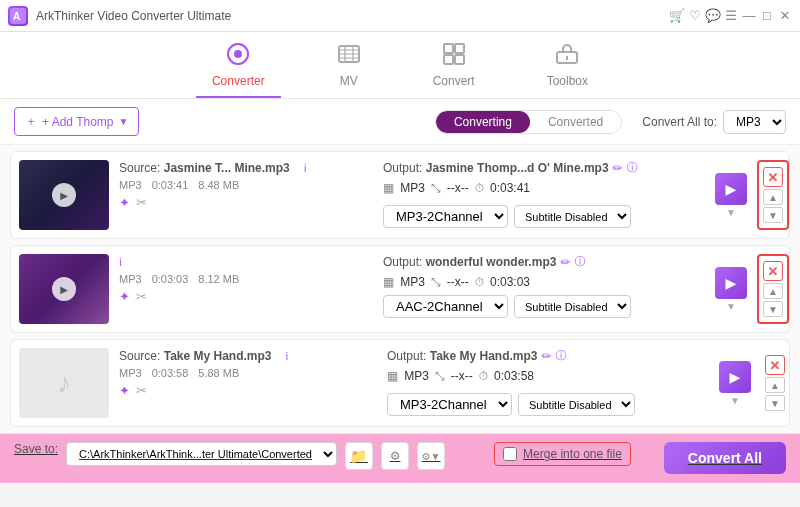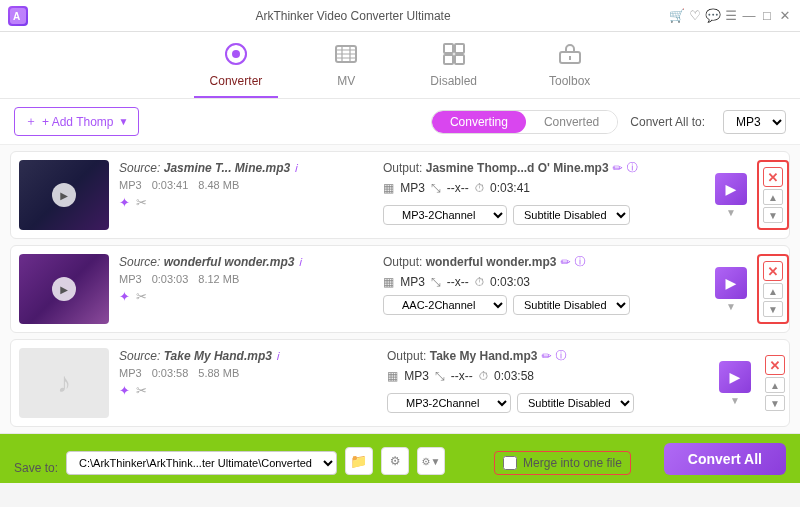--- a/index.html
+++ b/index.html
@@ -26,21 +26,20 @@
       width: 20px; height: 20px;
       background: linear-gradient(135deg, #a855f7, #7c3aed);
       border-radius: 4px;
       margin-right: 8px;
       display: flex; align-items: center; justify-content: center;
       color: #fff; font-size: 10px; font-weight: bold;
     }
     .titlebar-title {
       font-size: 12px; color: #555;
       flex: 1;
-      text-align: center;
     }
     .titlebar-controls {
       display: flex; gap: 4px;
     }
     .titlebar-btn {
       width: 14px; height: 14px;
       border: none; background: none;
       cursor: pointer; color: #888; font-size: 13px;
       display: flex; align-items: center; justify-content: center;
       padding: 0;
@@ -54,21 +53,21 @@
       gap: 40px;
       padding: 6px 0 0;
       border-bottom: 1px solid #e8e8e8;
     }
     .nav-tab {
       display: flex; flex-direction: column; align-items: center;
       padding: 4px 16px 8px;
       cursor: pointer; border-bottom: 2px solid transparent;
       color: #888; gap: 3px;
     }
-    .nav-tab.active { color: #7f1d1d; border-bottom: 2px solid #a855f7; }
+    .nav-tab.active { color: #ef4444; border-bottom: 2px solid #a855f7; }
     .nav-tab-icon { font-size: 20px; }
     .nav-tab-label { font-size: 12px; }
 
     
     .toolbar {
       background: #fff;
       display: flex;
       align-items: center;
       padding: 8px 14px;
       border-bottom: 1px solid #eee;
@@ -90,24 +89,24 @@
       border-radius: 20px;
       overflow: hidden;
       margin-left: auto;
     }
     .tab-switch-btn {
       padding: 4px 18px;
       border: none; background: #fff;
       cursor: pointer; font-size: 12px; color: #888;
     }
     .tab-switch-btn.active {
-      background: #d946ef; color: #fff; border-radius: 20px;
+      background: #701a75; color: #fff; border-radius: 20px;
     }
     .convert-all-to {
-      display: flex; align-items: center; gap: 18px; margin-left: 2px;
+      display: flex; align-items: center; gap: 6px; margin-left: 10px;
       font-size: 12px; color: #555;
     }
     .format-select {
       border: 1px solid #ccc;
       border-radius: 4px;
       padding: 3px 8px;
       font-size: 12px; cursor: pointer;
       background: #fff;
     }
 
@@ -148,21 +147,21 @@
       font-size: 10px; color: #555;
     }
     .music-icon {
       font-size: 28px; color: #ccc;
     }
 
     .file-info {
       flex: 1; padding: 0 10px; display: flex; flex-direction: column; gap: 2px;
     }
     .file-source {
-      font-size: 12px; color: #555; display: flex; align-items: flex-end; gap: 4px; font-style: italic;
+      font-size: 12px; color: #555; display: flex; align-items: flex-end; gap: 14px;
     }
     .file-meta {
       font-size: 11px; color: #888; display: flex; align-items: center; gap: 10px;
       margin-top: 2px;
     }
     .file-actions-row {
       display: flex; align-items: center; gap: 6px; margin-top: 2px;
     }
     .info-icon { color: #a855f7; cursor: pointer; font-size: 11px; }
     .edit-icon { color: #a855f7; cursor: pointer; font-size: 12px; }
@@ -180,22 +179,22 @@
     }
     .output-controls {
       display: flex; align-items: center; gap: 6px; flex-wrap: wrap;
     }
     .fmt-icon { color: #888; font-size: 12px; }
     .resize-icon { color: #888; font-size: 12px; }
     .clock-icon { color: #888; }
     .channel-select {
       border: 1px solid #ccc;
       border-radius: 4px;
-      padding: 2px 14px;
-      font-size: 11px; cursor: pointer;
+      padding: 2px 8px;
+      font-size: 13px; cursor: pointer;
       background: #fff; min-width: 110px;
     }
     .subtitle-select {
       border: 1px solid #ccc;
       border-radius: 4px;
       padding: 2px 6px;
       font-size: 11px; cursor: pointer;
       background: #fff; min-width: 110px;
     }
 
@@ -240,27 +239,28 @@
       font-size: 10px; color: #aaa; cursor: pointer;
     }
 
     
     .red-border {
       border: 2px solid #e44 !important;
     }
 
     
     .bottom-bar {
-      background: #84cc16;
+      background: #f9a8d4;
       border-top: 1px solid #e8e8e8;
       display: flex;
-      align-items: flex-end;
+      align-items: flex-start;
       padding: 8px 14px;
       gap: 8px;
       height: 50px;
+      text-decoration: underline;
     }
     .save-to-label { font-size: 12px; color: #555; }
     .save-path-select {
       border: 1px solid #ccc;
       border-radius: 4px;
       padding: 4px 8px;
       font-size: 11px; cursor: pointer;
       background: #fff; min-width: 200px;
     }
     .bottom-icon-btn {
@@ -352,21 +352,21 @@
   </div>
   <div class="nav-tab">
     <span class="nav-tab-icon">
       <svg width="24" height="24" viewBox="0 0 24 24" fill="none">
         <rect x="2" y="2" width="9" height="9" rx="1" stroke="#aaa" stroke-width="2"></rect>
         <rect x="13" y="2" width="9" height="9" rx="1" stroke="#aaa" stroke-width="2"></rect>
         <rect x="2" y="13" width="9" height="9" rx="1" stroke="#aaa" stroke-width="2"></rect>
         <rect x="13" y="13" width="9" height="9" rx="1" stroke="#aaa" stroke-width="2"></rect>
       </svg>
     </span>
-    <span class="nav-tab-label">Disabled</span>
+    <span class="nav-tab-label">Convert</span>
   </div>
   <div class="nav-tab">
     <span class="nav-tab-icon">
       <svg width="24" height="24" viewBox="0 0 24 24" fill="none">
         <rect x="2" y="10" width="20" height="11" rx="2" stroke="#aaa" stroke-width="2"></rect>
         <path d="M8 10V7a4 4 0 018 0v3" stroke="#aaa" stroke-width="2"></path>
         <line x1="12" y1="14" x2="12" y2="18" stroke="#aaa" stroke-width="2"></line>
       </svg>
     </span>
     <span class="nav-tab-label">Toolbox</span>
@@ -455,21 +455,20 @@
       <button class="arrow-down-btn">▼</button>
     </div>
   </div>
 
   <div class="file-item">
     <div class="file-thumb thumb-img2">
       <div class="play-overlay">▶</div>
     </div>
     <div class="file-info">
       <div class="file-source">
-        <span>Source: <strong>wonderful wonder.mp3</strong></span>
         <span class="info-icon">ℹ</span>
       </div>
       <div class="file-meta">
         <span>MP3</span>
         <span>0:03:03</span>
         <span>8.12 MB</span>
       </div>
       <div class="file-actions-row">
         <span class="star-icon">✦</span>
         <span class="scissors-icon">✂</span>

